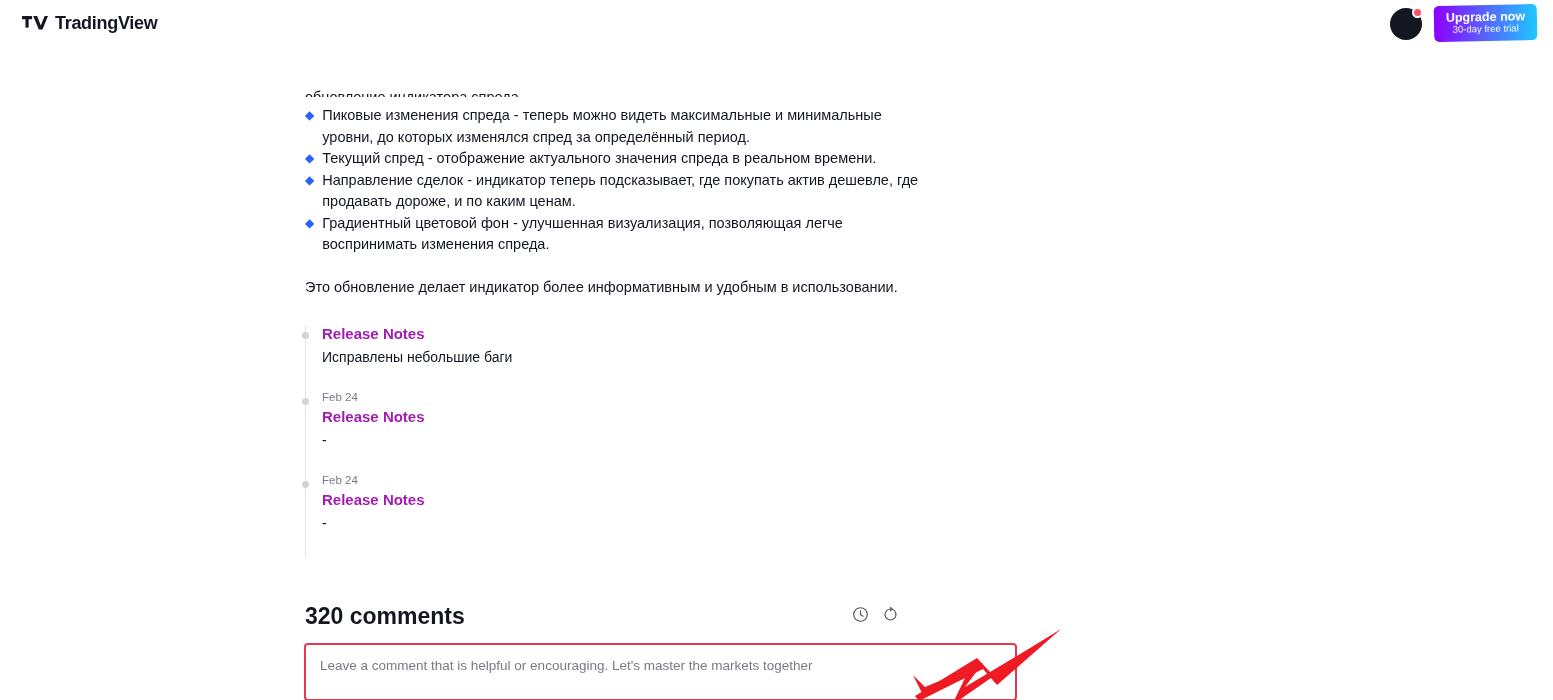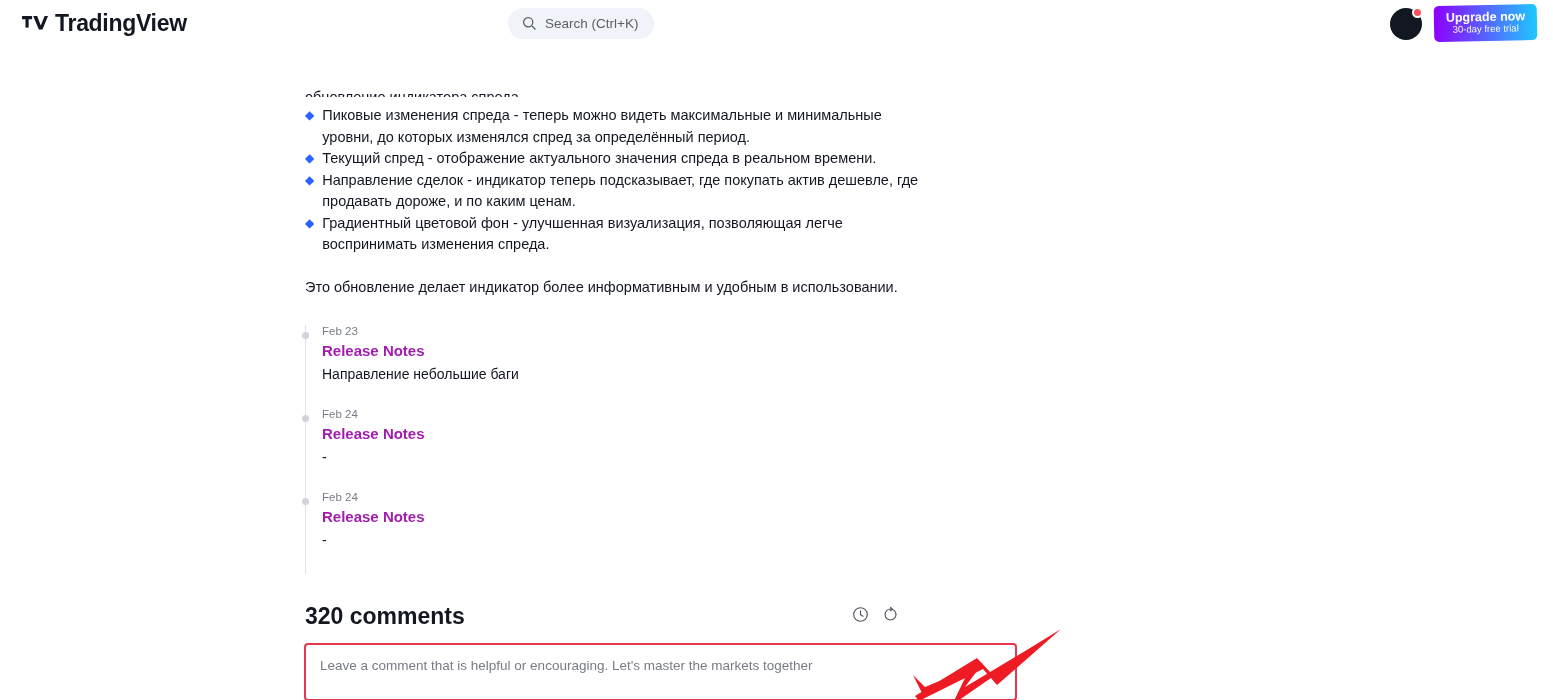--- a/index.html
+++ b/index.html
@@ -24,21 +24,21 @@
     background: #ffffff;
   }
   .logo {
     display: flex;
     align-items: center;
     gap: 7px;
     margin-left: 22px;
   }
   .logo-mark { width: 26px; height: 26px; display: block; }
   .logo-text {
-    font-size: 23px;
+    font-size: 18px;
     font-weight: bold;
     letter-spacing: -0.3px;
     color: #131722;
   }
 
   .nav {
     position: absolute;
     left: 508px;
     top: 0;
     height: 47px;
@@ -226,29 +226,20 @@
       <svg class="logo-mark" viewBox="0 0 36 28" xmlns="http://www.w3.org/2000/svg">
         <rect x="0" y="3" width="14" height="4.4" fill="#131722"></rect>
         <rect x="4.8" y="3" width="4.4" height="16" fill="#131722"></rect>
         <polygon points="15.5,3 21,3 26,16 31.3,3 36,3 28.3,21.5 23.3,21.5" fill="#131722"></polygon>
       </svg>
     </span>
     <span class="logo-text">TradingView</span>
   </div>
 
   <div class="nav">
-    <div class="search-box">
-      <span>
-        <svg width="15" height="15" viewBox="0 0 16 16" fill="none" xmlns="http://www.w3.org/2000/svg">
-          <circle cx="6.6" cy="6.6" r="4.9" stroke="#5d606b" stroke-width="1.4"></circle>
-          <line x1="10.3" y1="10.3" x2="14.4" y2="14.4" stroke="#5d606b" stroke-width="1.4"></line>
-        </svg>
-      </span>
-      <span>Search (Ctrl+K)</span>
-    </div>
   </div>
 
   <div class="header-right">
     <div class="avatar-wrap">
       <span class="avatar"></span>
       <span class="avatar-badge"></span>
     </div>
     <button class="upgrade-btn">
       <span class="u-main">Upgrade now</span>
       <span class="u-sub">30-day free trial</span>
@@ -279,23 +270,22 @@
         <span class="bullet-txt">Градиентный цветовой фон - улучшенная визуализация, позволяющая легче воспринимать изменения спреда.</span>
       </div>
     </div>
 
     <div class="para">Это обновление делает индикатор более информативным и удобным в использовании.</div>
   </div>
 
   <div class="timeline">
     <div class="rn-item">
       <span class="rn-dot"></span>
-      <div class="rn-date">Feb 23</div>
       <div class="rn-title">Release Notes</div>
-      <div class="rn-text">Направление небольшие баги</div>
+      <div class="rn-text">Исправлены небольшие баги</div>
     </div>
     <div class="rn-item">
       <span class="rn-dot"></span>
       <div class="rn-date">Feb 24</div>
       <div class="rn-title">Release Notes</div>
       <div class="rn-text">-</div>
     </div>
     <div class="rn-item">
       <span class="rn-dot"></span>
       <div class="rn-date">Feb 24</div>

